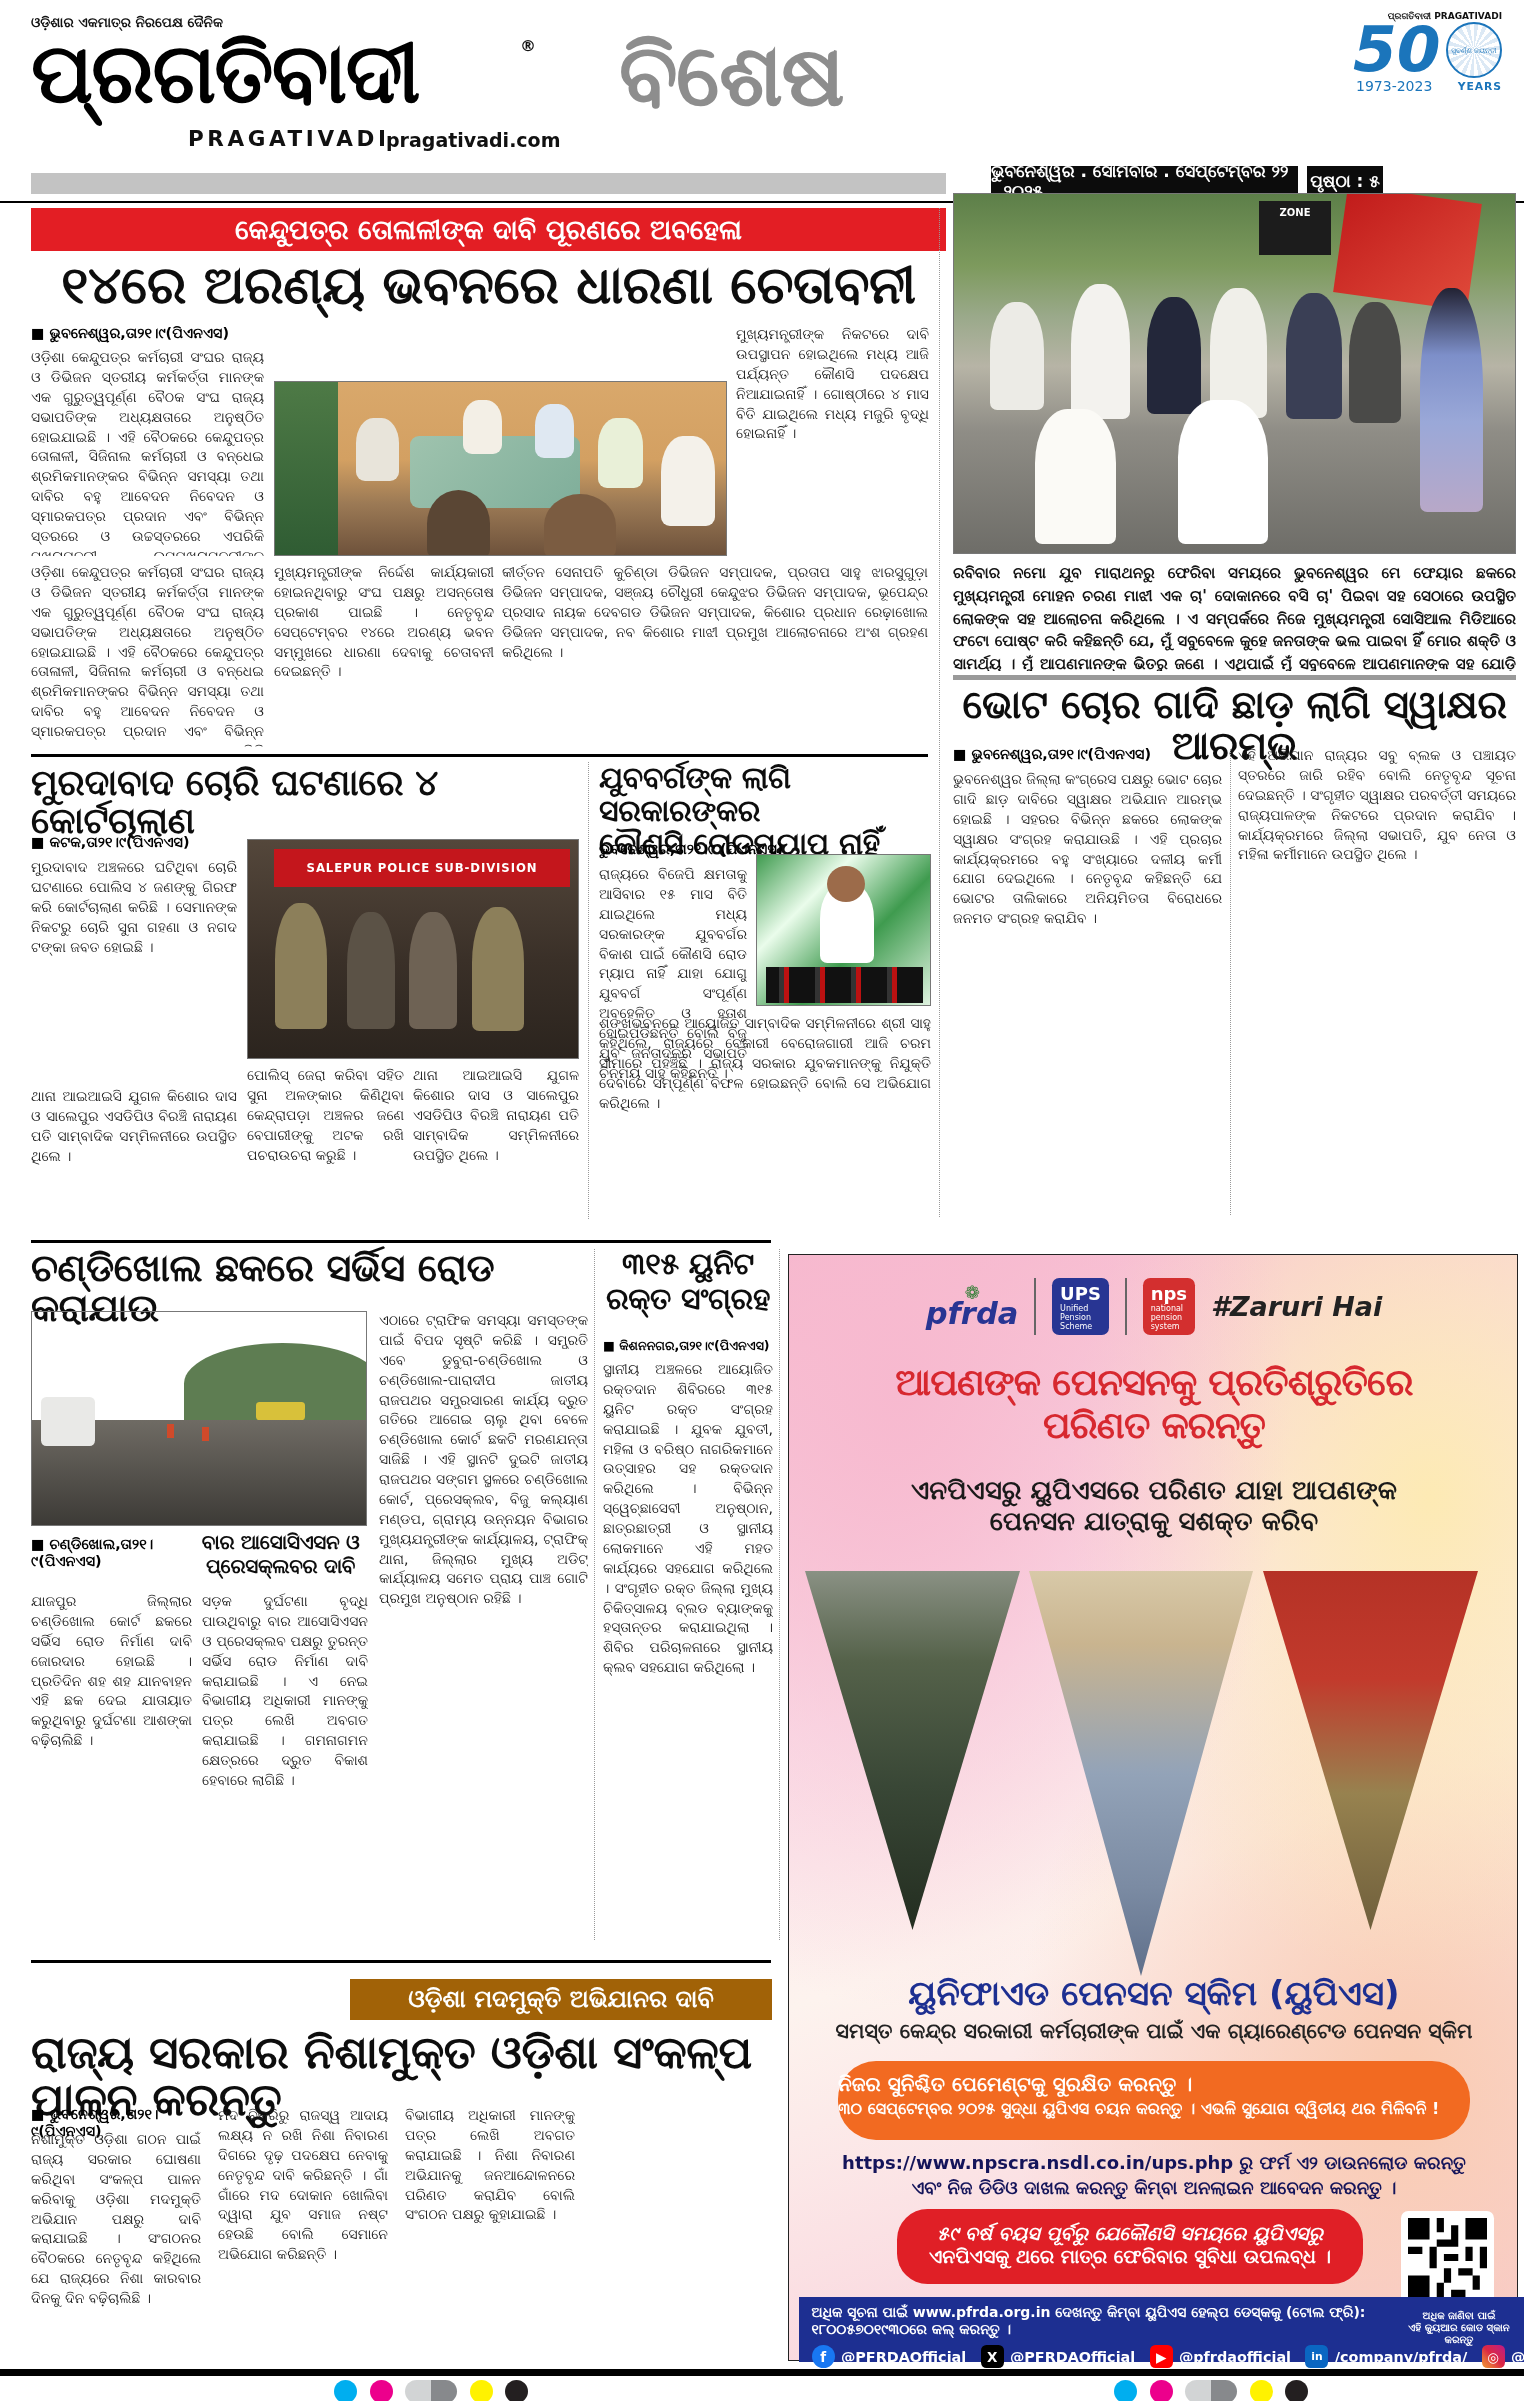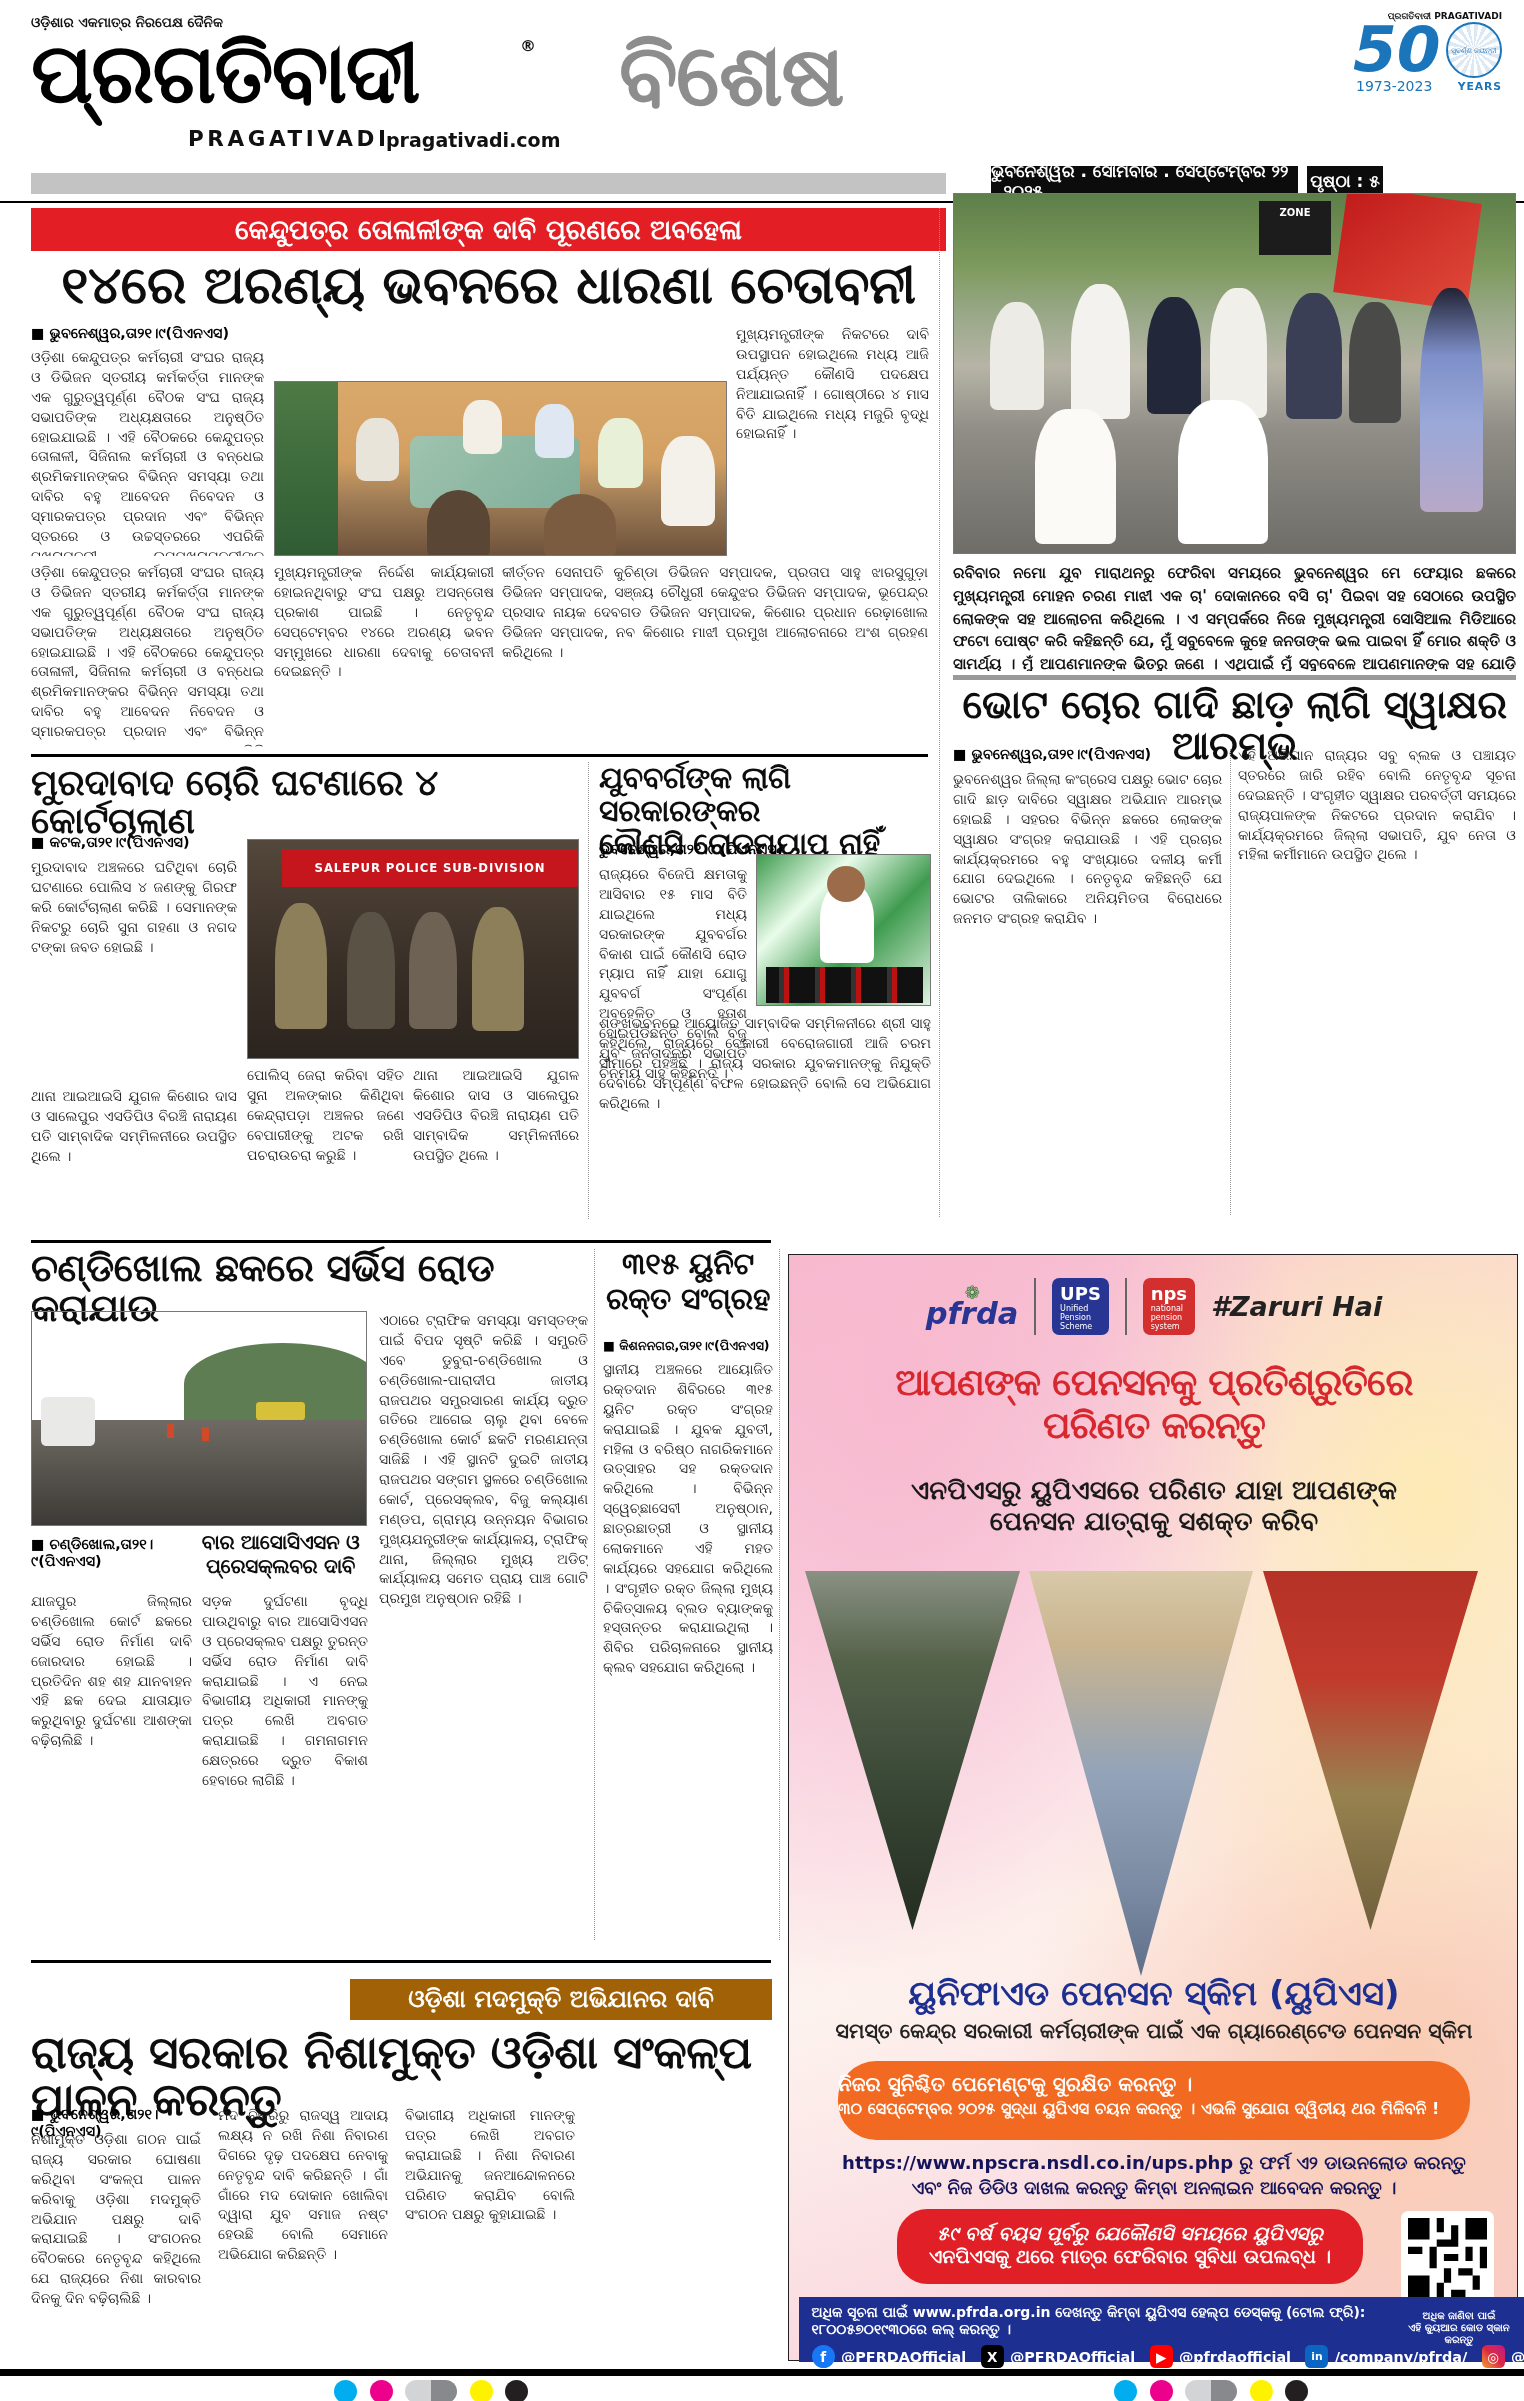--- a/index.html
+++ b/index.html
@@ -142,21 +142,21 @@
   <div class="abs dot-v" style="left:939px;top:208px;height:1009px;"></div>
 
   <div class="abs rule-h" style="left:31px;top:754px;width:897px;height:2.7px;"></div>
   <div class="abs hl" style="left:31px;top:764px;width:538px;font-size:36px;line-height:1.05;">ମୁରଦାବାଦ ଚୋରି ଘଟଣାରେ ୪ କୋର୍ଟଚାଲାଣ</div>
 
   <div class="abs byline" style="left:31px;top:834px;width:206px;">■ କଟକ,ତା୨୧।୯(ପିଏନଏସ)</div>
   <div class="abs jtext" style="left:31px;top:858px;width:206px;height:224px;overflow:hidden;">ମୁରଦାବାଦ ଅଞ୍ଚଳରେ ଘଟିଥିବା ଚୋରି ଘଟଣାରେ ପୋଲିସ ୪ ଜଣଙ୍କୁ ଗିରଫ କରି କୋର୍ଟଚାଲାଣ କରିଛି । ସେମାନଙ୍କ ନିକଟରୁ ଚୋରି ସୁନା ଗହଣା ଓ ନଗଦ ଟଙ୍କା ଜବତ ହୋଇଛି ।</div>
 
   <div class="abs photo" style="left:247px;top:839px;width:332px;height:220px;
        background:linear-gradient(180deg,#54473b 0%,#3a3028 55%,#2b241e 100%);">
-    <div class="abs" style="left:34px;top:9px;width:296px;height:38px;background:#c4161c;color:#fff;
+    <div class="abs" style="left:26px;top:9px;width:296px;height:38px;background:#c4161c;color:#fff;
          font-size:11.7px;font-weight:800;text-align:center;line-height:38px;letter-spacing:0.9px;">SALEPUR POLICE SUB-DIVISION</div>
     <div class="abs" style="left:27px;top:63px;width:52px;height:126px;border-radius:45% 45% 7.2px 7.2px;background:#8c7f5a;"></div>
     <div class="abs" style="left:99px;top:72px;width:48px;height:117px;border-radius:45% 45% 7.2px 7.2px;background:#5b5246;"></div>
     <div class="abs" style="left:161px;top:72px;width:48px;height:117px;border-radius:45% 45% 7.2px 7.2px;background:#6e6254;"></div>
     <div class="abs" style="left:224px;top:67px;width:52px;height:124px;border-radius:45% 45% 7.2px 7.2px;background:#8c7f5a;"></div>
   </div>
   <div class="abs jtext" style="left:247px;top:1066px;width:157px;height:157px;overflow:hidden;">ପୋଲିସ୍ ଜେରା କରିବା ସହିତ ସୁନା ଅଳଙ୍କାର କିଣିଥିବା କେନ୍ଦ୍ରାପଡ଼ା ଅଞ୍ଚଳର ଜଣେ ବେପାରୀଙ୍କୁ ଅଟକ ରଖି ପଚରାଉଚରା କରୁଛି ।</div>
   <div class="abs jtext" style="left:413px;top:1066px;width:166px;height:157px;overflow:hidden;">ଥାନା ଆଇଆଇସି ଯୁଗଳ କିଶୋର ଦାସ ଓ ସାଲେପୁର ଏସଡିପିଓ ବିରଞ୍ଚି ନାରାୟଣ ପତି ସାମ୍ବାଦିକ ସମ୍ମିଳନୀରେ ଉପସ୍ଥିତ ଥିଲେ ।</div>
   <div class="abs jtext" style="left:31px;top:1087px;width:206px;height:135px;overflow:hidden;">ଥାନା ଆଇଆଇସି ଯୁଗଳ କିଶୋର ଦାସ ଓ ସାଲେପୁର ଏସଡିପିଓ ବିରଞ୍ଚି ନାରାୟଣ ପତି ସାମ୍ବାଦିକ ସମ୍ମିଳନୀରେ ଉପସ୍ଥିତ ଥିଲେ ।</div>
 

